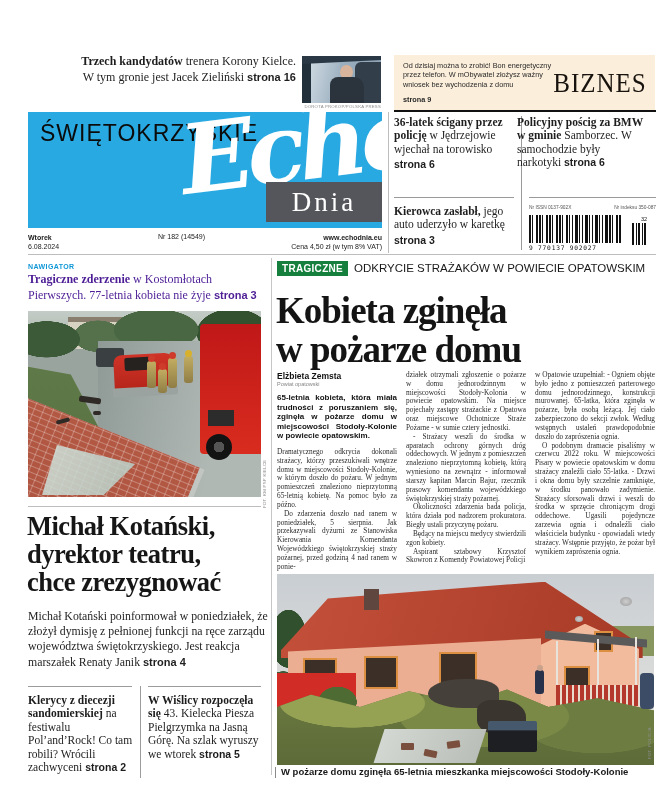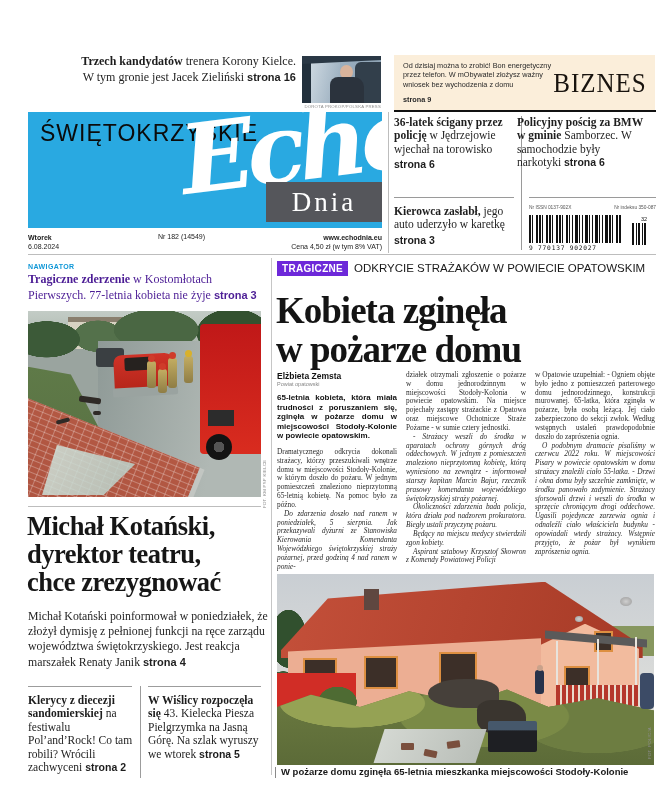--- a/index.html
+++ b/index.html
@@ -70,32 +70,32 @@
            line-height:1.06;letter-spacing:-.5px;color:#161616;}
   .la-body{left:28px;top:609px;width:240px;font-family:"Liberation Serif",serif;font-size:11.8px;line-height:1.29;color:#1f1f1f;}
   .la-body .page-ref{font-size:11px;}
   .bteaser{font-family:"Liberation Serif",serif;font-size:11.5px;line-height:1.17;color:#1d1d1d;}
   .bteaser .page-ref{font-size:10.5px;}
   .bt1{left:28px;top:694px;width:106px;}
   .bt2{left:148px;top:694px;width:114px;}
 
   
   .kicker{left:277px;top:261px;width:380px;font-size:11.5px;color:#191919;}
-  .kicker-label{display:inline-block;background:#6d28d9;color:#fff;font-weight:bold;font-size:10px;
+  .kicker-label{display:inline-block;background:#15803d;color:#fff;font-weight:bold;font-size:10px;
                 padding:2px 5px 2px 5px;margin-right:6px;vertical-align:middle;letter-spacing:.3px;}
   .headline{left:276px;top:292px;width:382px;font-family:"Liberation Serif",serif;font-weight:bold;
             font-size:37px;line-height:1.05;letter-spacing:-1px;color:#141414;}
   .cols{left:277px;top:371px;width:378px;height:203px;display:flex;gap:9px;overflow:hidden;}
   .col{flex:1;min-width:0;}
   .byline-name{font-size:8.5px;font-weight:bold;color:#111;}
   .byline-sub{font-size:5.5px;color:#868686;margin-bottom:6px;}
   .lead{font-size:8px;line-height:1.2;font-weight:bold;text-align:justify;color:#131313;margin-bottom:7px;}
   .bodytext p{margin:0;font-family:"Liberation Serif",serif;font-size:7.3px;line-height:1.21;text-align:justify;
               color:#2b2b2b;hyphens:auto;-webkit-hyphens:auto;}
-  .bodytext p + p{text-indent:7px;font-style:italic;}
+  .bodytext p + p{text-indent:7px;}
   .caption{left:275px;top:767px;width:378px;font-size:9.5px;font-weight:bold;color:#181818;
            border-left:1px solid #8a8a8a;padding-left:5px;line-height:1.15;box-sizing:border-box;}
 
   
   .crash{left:28px;top:311px;width:233px;height:186px;overflow:hidden;background:#9aa49f;}
   .c-sky{position:absolute;left:0;top:0;width:100%;height:16%;background:linear-gradient(#c3ccc6,#aeb8af);}
   .c-house{position:absolute;left:17%;top:3%;width:27%;height:15%;background:#d8d2c2;border-top:5px solid #8a7f6e;}
   .c-trees{position:absolute;left:0;top:0;width:100%;height:34%;background:
      radial-gradient(55px 30px at 8% 45%,#3c5a38 60%,transparent 61%),
      radial-gradient(70px 34px at 55% 30%,#4a6743 60%,transparent 61%),

